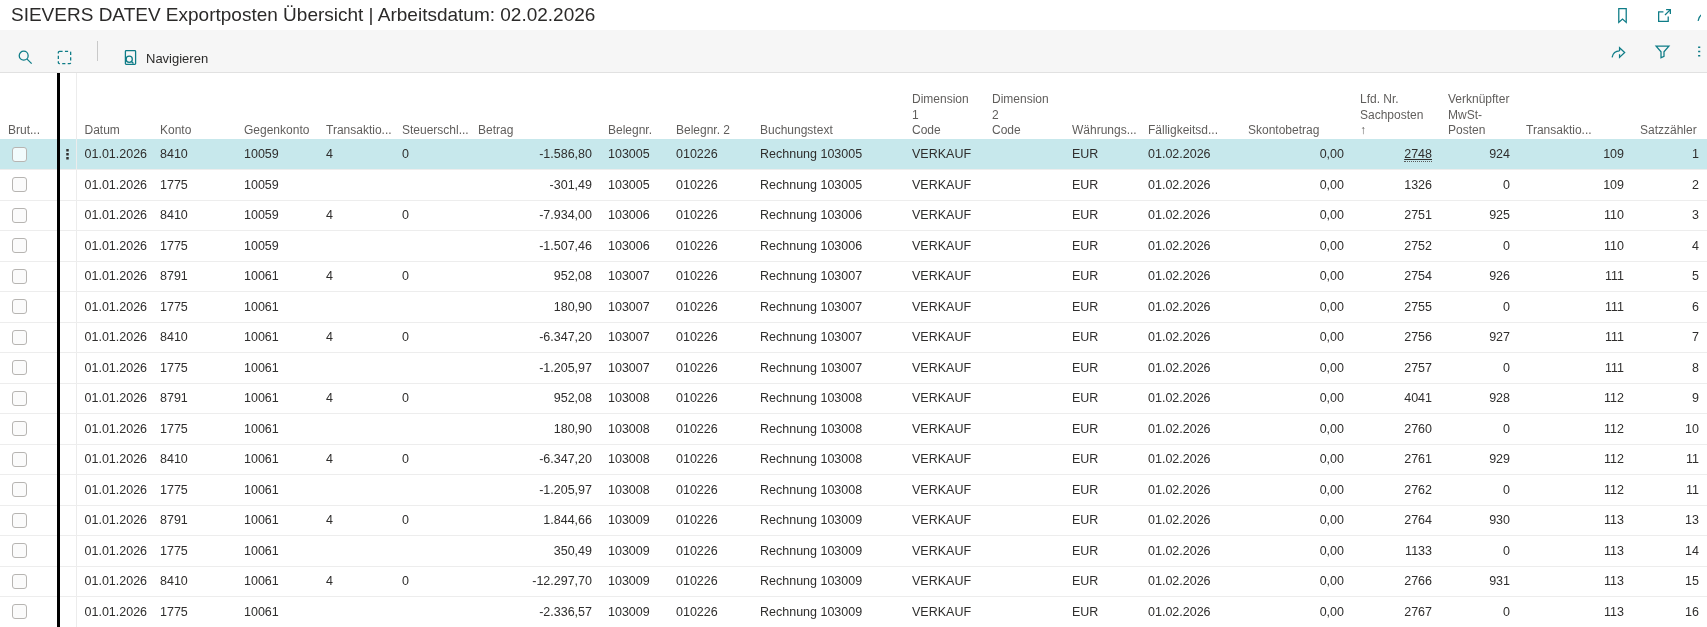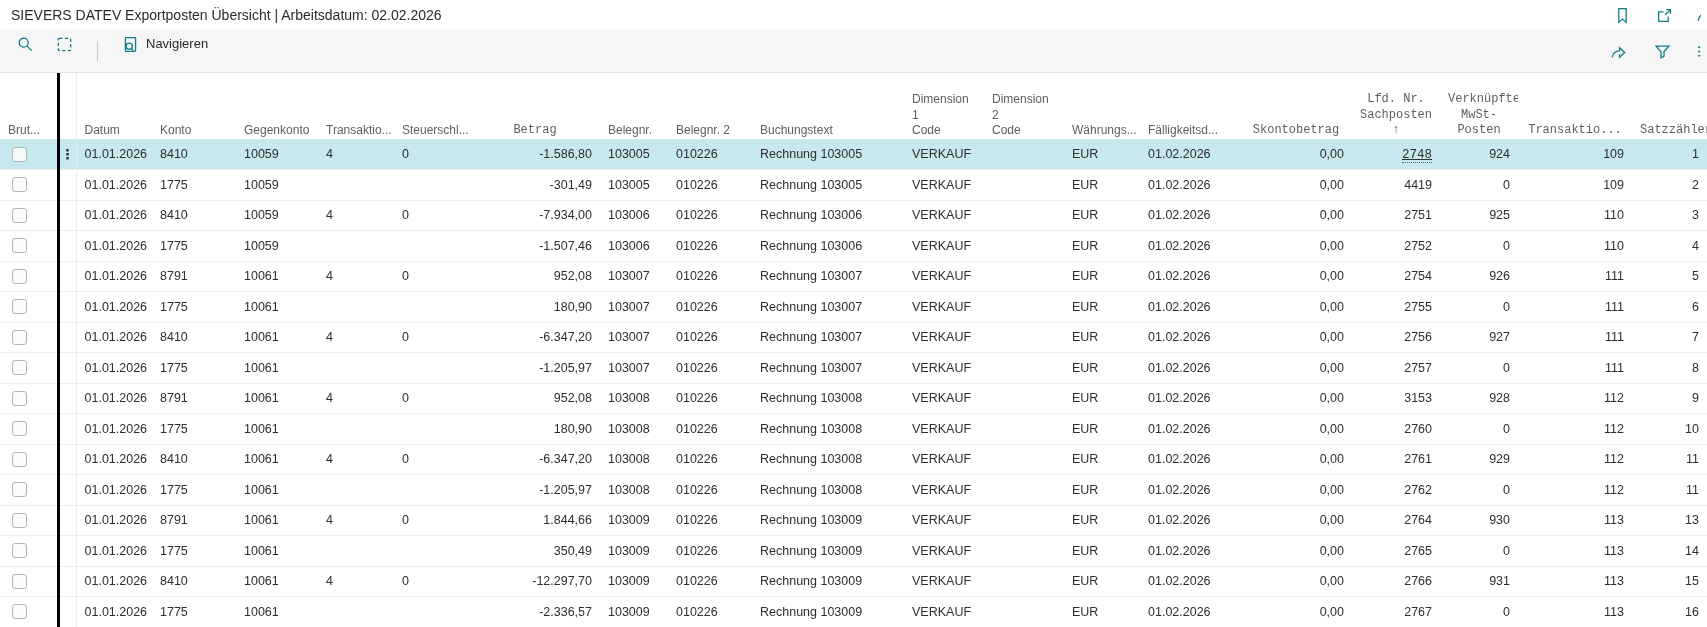--- a/index.html
+++ b/index.html
@@ -3,54 +3,54 @@
 <meta charset="utf-8">
 <style>
   * { margin:0; padding:0; box-sizing:border-box; }
   html,body { background:#fff; }
   body { font-family:"Liberation Sans","DejaVu Sans",sans-serif; color:#2f2e2d; }
   .app { width:1707px; height:627px; overflow:hidden; position:relative; background:#fff; }
 
   
   .title-bar { height:30px; display:flex; align-items:center; justify-content:space-between;
                padding:0 0 0 11px; background:#fff; }
-  .title-bar .title { font-size:14px; color:#2b2a29; white-space:nowrap; }
+  .title-bar .title { font-size:19px; color:#2b2a29; white-space:nowrap; }
   .title-icons { display:flex; align-items:center; gap:22px; padding-right:6px; position:relative; }
   .icon-btn { width:20px; height:20px; display:flex; align-items:center; justify-content:center; cursor:pointer; }
   .icon-btn svg { width:17px; height:17px; stroke:#0e7c87; fill:none; stroke-width:1.2; }
   .edge-clip { width:5px; height:20px; overflow:hidden; display:flex; align-items:center; }
   .edge-clip svg { min-width:17px; height:17px; stroke:#0e7c87; fill:none; stroke-width:1.2; }
 
   
   .toolbar { height:43px; background:#f6f6f6; border-bottom:1px solid #e1e1e1;
              display:flex; align-items:center; justify-content:space-between; padding:0 6px 0 11px; }
   .toolbar-left { display:flex; align-items:center; gap:10px; }
-  .tb-btn { height:30px; display:flex; align-items:flex-start; gap:7px; padding:0 6px; cursor:pointer; border-radius:2px; }
+  .tb-btn { height:30px; display:flex; align-items:flex-end; gap:7px; padding:0 6px; cursor:pointer; border-radius:2px; }
   .tb-btn svg { width:17px; height:17px; stroke:#0e7c87; fill:none; stroke-width:1.2; }
   .tb-btn .lbl { font-size:13px; color:#2b2a29; white-space:nowrap; }
   .v-sep { width:1px; height:20px; background:#c9c9c9; margin:0 8px; }
   .toolbar-right { display:flex; align-items:center; gap:24px; position:relative; }
 
   
   table { border-collapse:collapse; table-layout:fixed; width:1707px; }
   th, td { overflow:hidden; white-space:nowrap; text-overflow:clip; padding:0 8px; }
   thead th { height:66px; vertical-align:bottom; font-weight:400;
              font-size:12px; color:#605e5c; text-align:left; background:#fff; }
   thead th .lbl { white-space:pre-line; line-height:1.3; }
-  thead th.al-r { text-align:center;font-family:Liberation Mono, monospace; }
+  thead th.al-r { text-align:left; }
   tbody td { height:30.5px; font-size:12.5px; color:#2f2e2d; border-bottom:1px solid #ededed; background:#fff; }
   tbody td.al-r { text-align:right; }
   tbody tr.selected td { background:#c7e8ec; }
   td.c-check, th.c-check { border-right:3px solid #000000; }
   td.c-menu,  th.c-menu  { border-right:1px solid #ececec; padding:0; }
   .chk { width:15px; height:15px; border:1px solid #b7b5b2; border-radius:3px;
          background:#fbfbfb; margin-left:4px; cursor:pointer; }
   tr.selected .chk { background:#f2fbfc; }
   .dots { font-size:14px; font-weight:700; color:#323130; text-align:center; cursor:pointer; line-height:30px; }
-  tr.selected td.c-lfdnr .cv { text-decoration:underline; border-bottom:1px dotted #5a5a5a; cursor:pointer;font-family:Liberation Mono, monospace; }
+  tr.selected td.c-lfdnr .cv { text-decoration:underline; border-bottom:1px dotted #5a5a5a; cursor:pointer; }
 </style>
 </head>
 <body>
 
 <div class="app">
 
   <div class="title-bar">
     <div class="title">SIEVERS DATEV Exportposten Übersicht | Arbeitsdatum: 02.02.2026</div>
     <div class="title-icons">
       <div class="icon-btn">
@@ -206,21 +206,21 @@
           <td class="c-steuerschluessel"><span class="cv"></span></td>
           <td class="al-r c-betrag"><span class="cv">-301,49</span></td>
           <td class="c-belegnr"><span class="cv">103005</span></td>
           <td class="c-belegnr2"><span class="cv">010226</span></td>
           <td class="c-buchungstext"><span class="cv">Rechnung 103005</span></td>
           <td class="c-dimension1code"><span class="cv">VERKAUF</span></td>
           <td class="c-dimension2code"><span class="cv"></span></td>
           <td class="c-waehrung"><span class="cv">EUR</span></td>
           <td class="c-faelligkeit"><span class="cv">01.02.2026</span></td>
           <td class="al-r c-skontobetrag"><span class="cv">0,00</span></td>
-          <td class="al-r c-lfdnr"><span class="cv">4419</span></td>
+          <td class="al-r c-lfdnr"><span class="cv">1326</span></td>
           <td class="al-r c-mwstposten"><span class="cv">0</span></td>
           <td class="al-r c-transaktion"><span class="cv">109</span></td>
           <td class="al-r c-satzzaehler"><span class="cv">2</span></td>
         </tr>
         <tr>
           <td class="c-check">
             <div class="chk"></div>
           </td>
           <td class="c-menu"></td>
           <td class="c-datum"><span class="cv">01.01.2026</span></td>
@@ -374,21 +374,21 @@
           <td class="c-steuerschluessel"><span class="cv">0</span></td>
           <td class="al-r c-betrag"><span class="cv">952,08</span></td>
           <td class="c-belegnr"><span class="cv">103008</span></td>
           <td class="c-belegnr2"><span class="cv">010226</span></td>
           <td class="c-buchungstext"><span class="cv">Rechnung 103008</span></td>
           <td class="c-dimension1code"><span class="cv">VERKAUF</span></td>
           <td class="c-dimension2code"><span class="cv"></span></td>
           <td class="c-waehrung"><span class="cv">EUR</span></td>
           <td class="c-faelligkeit"><span class="cv">01.02.2026</span></td>
           <td class="al-r c-skontobetrag"><span class="cv">0,00</span></td>
-          <td class="al-r c-lfdnr"><span class="cv">3153</span></td>
+          <td class="al-r c-lfdnr"><span class="cv">4041</span></td>
           <td class="al-r c-mwstposten"><span class="cv">928</span></td>
           <td class="al-r c-transaktion"><span class="cv">112</span></td>
           <td class="al-r c-satzzaehler"><span class="cv">9</span></td>
         </tr>
         <tr>
           <td class="c-check">
             <div class="chk"></div>
           </td>
           <td class="c-menu"></td>
           <td class="c-datum"><span class="cv">01.01.2026</span></td>
@@ -494,21 +494,21 @@
           <td class="c-steuerschluessel"><span class="cv"></span></td>
           <td class="al-r c-betrag"><span class="cv">350,49</span></td>
           <td class="c-belegnr"><span class="cv">103009</span></td>
           <td class="c-belegnr2"><span class="cv">010226</span></td>
           <td class="c-buchungstext"><span class="cv">Rechnung 103009</span></td>
           <td class="c-dimension1code"><span class="cv">VERKAUF</span></td>
           <td class="c-dimension2code"><span class="cv"></span></td>
           <td class="c-waehrung"><span class="cv">EUR</span></td>
           <td class="c-faelligkeit"><span class="cv">01.02.2026</span></td>
           <td class="al-r c-skontobetrag"><span class="cv">0,00</span></td>
-          <td class="al-r c-lfdnr"><span class="cv">2765</span></td>
+          <td class="al-r c-lfdnr"><span class="cv">1133</span></td>
           <td class="al-r c-mwstposten"><span class="cv">0</span></td>
           <td class="al-r c-transaktion"><span class="cv">113</span></td>
           <td class="al-r c-satzzaehler"><span class="cv">14</span></td>
         </tr>
         <tr>
           <td class="c-check">
             <div class="chk"></div>
           </td>
           <td class="c-menu"></td>
           <td class="c-datum"><span class="cv">01.01.2026</span></td>

